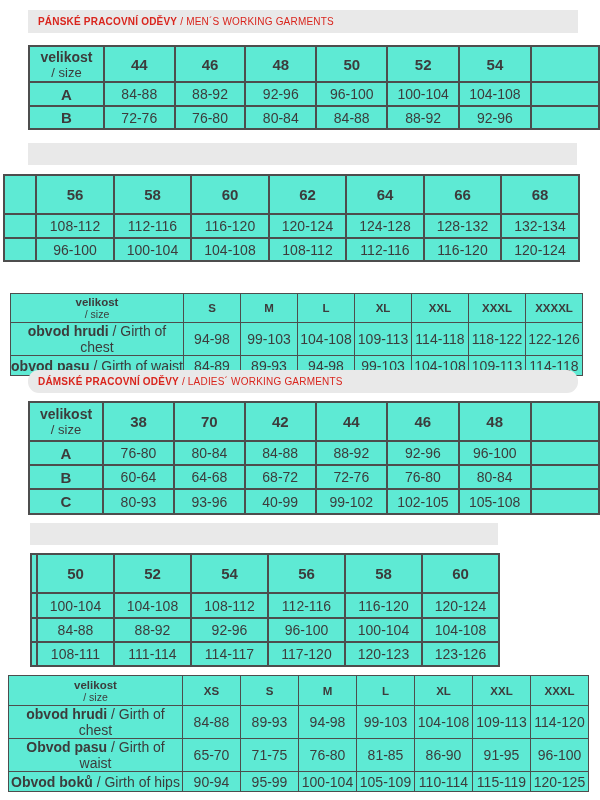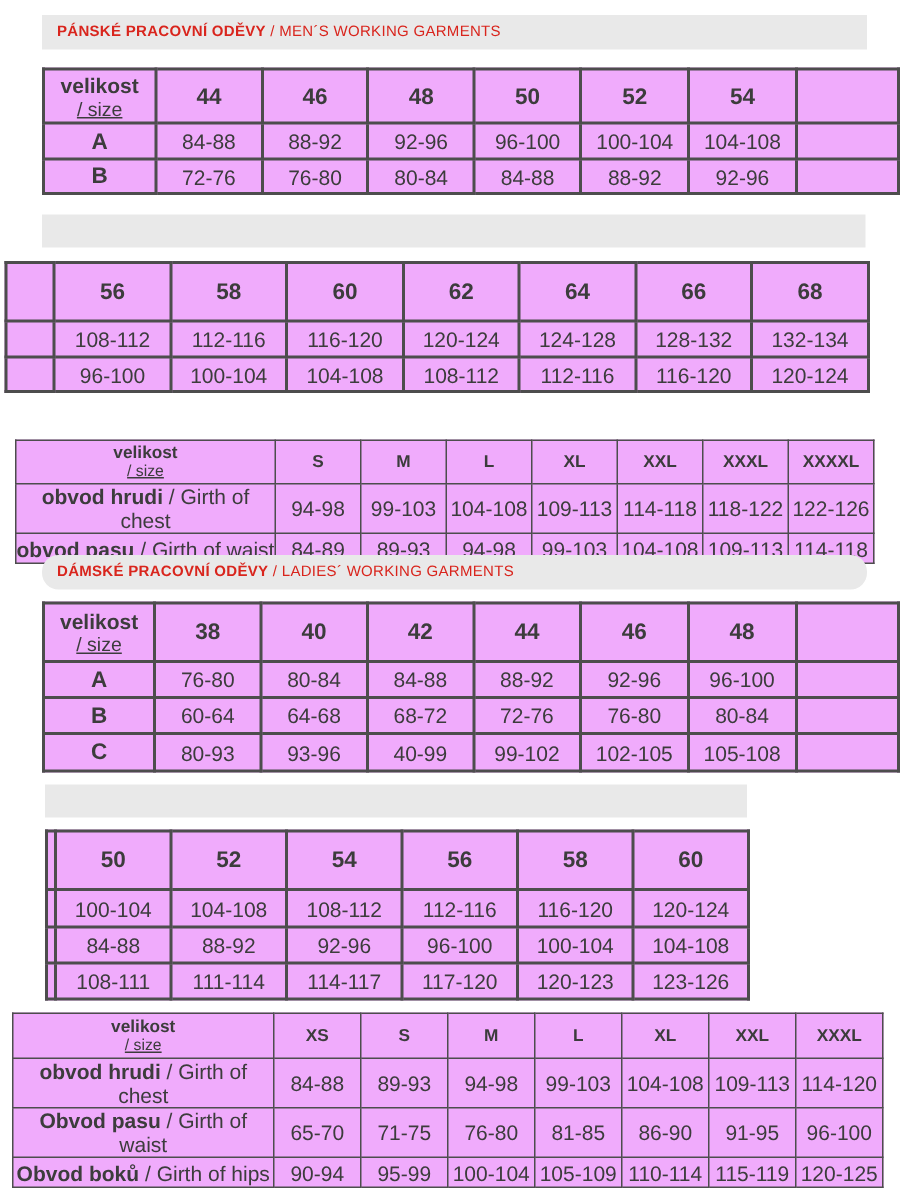--- a/index.html
+++ b/index.html
@@ -3,28 +3,28 @@
 <meta charset="utf-8">
 <style>
   html,body{margin:0;padding:0;background:#ffffff;}
   body{font-family:"Liberation Sans",sans-serif;color:#3c3c3c;}
   .page{position:relative;width:600px;height:800px;overflow:hidden;background:#fff;}
   .bar{position:absolute;background:#e9e9e9;box-sizing:border-box;padding-left:10px;white-space:nowrap;}
   .bar b{color:#d9251d;font-weight:bold;}
   .bar span{color:#d9251d;font-weight:normal;}
   .t-big{font-size:10px;line-height:23px;letter-spacing:0.2px;}
   .t-small{font-size:11px;line-height:20px;letter-spacing:0.1px;}
-  table.tbl{position:absolute;border-collapse:collapse;table-layout:fixed;background:#f0abfc;}
+  table.tbl{position:absolute;border-collapse:collapse;table-layout:fixed;background:#5eead4;}
   table.tbl td{border:2px solid #4d4d4d;text-align:center;vertical-align:middle;padding:0;overflow:hidden;}
   table.small td{border-width:1.5px;}
   .big td{font-size:14px;}
   .big tr.hdr td{font-size:15px;font-weight:bold;}
   .big td.lbl{font-size:15px;font-weight:bold;}
   .vz{display:block;font-size:14px;font-weight:bold;line-height:16px;}
-  .vz2{display:block;font-size:13px;font-weight:normal;line-height:15px;text-decoration:underline;}
+  .vz2{display:block;font-size:13px;font-weight:normal;line-height:15px;}
   .small td{font-size:14px;}
   .small tr.hdr td{font-size:11.5px;font-weight:bold;}
   .small .vz{font-size:11.5px;line-height:12px;}
   .small .vz2{font-size:10.5px;line-height:12px;}
   .small td.lbl b{font-weight:bold;}
   .small td.lbl span{font-weight:normal;}
 </style>
 </head>
 <body>
 
@@ -189,21 +189,21 @@
         <col style="width:78px">
         <col style="width:78px">
       </colgroup>
     <tbody>
         <tr class="hdr" style="height:39px;">
       <td>
             <span class="vz">velikost</span>
             <span class="vz2">/ size</span>
           </td>
       <td>38</td>
-      <td>40</td>
+      <td>70</td>
       <td>42</td>
       <td>44</td>
       <td>46</td>
       <td>48</td>
       <td></td>
     </tr>
     <tr style="height:24px;">
       <td class="lbl">A</td>
       <td>76-80</td>
       <td>80-84</td>

